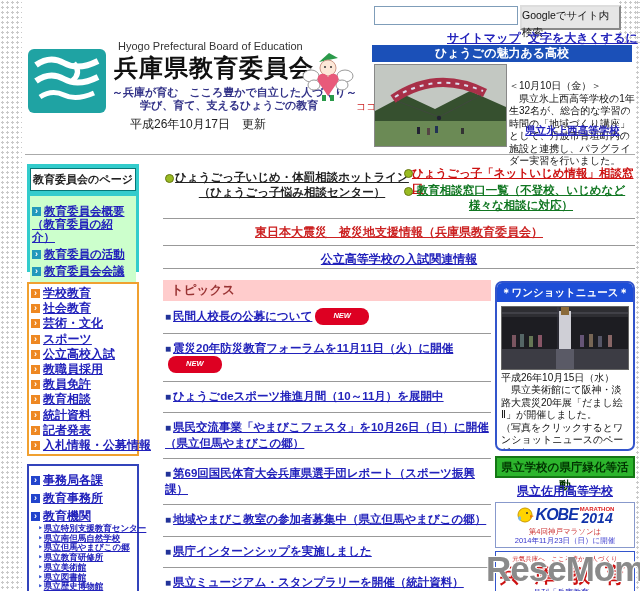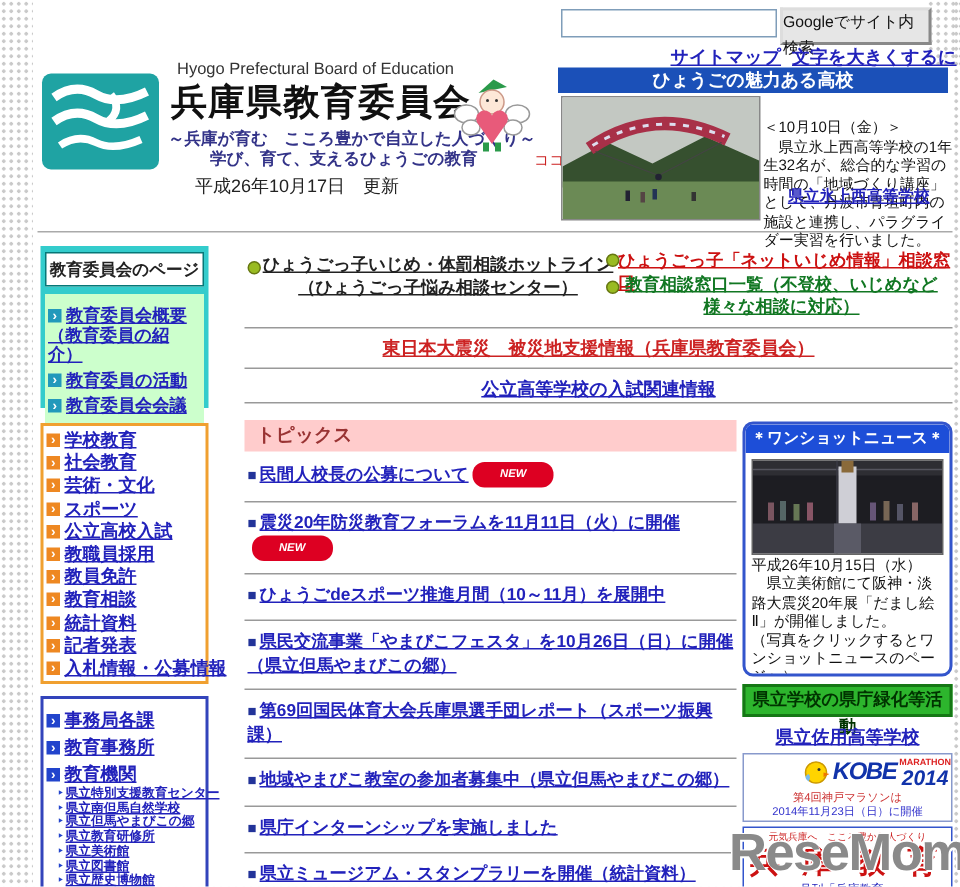--- a/index.html
+++ b/index.html
@@ -63,21 +63,21 @@
   .tlnk{color:#2222bb;font-weight:bold;text-decoration:underline;cursor:pointer;}
   .new{display:inline-block;background:#dd0022;color:#fff;font-size:7.5px;font-weight:bold;font-style:italic;border-radius:8px;padding:1px 18px;margin-left:3px;vertical-align:2px;}
   
   #oneshot{position:absolute;left:495px;top:281px;width:140px;height:170px;border:2px solid #3355cc;border-radius:7px;background:#fff;box-sizing:border-box;overflow:hidden;}
   #oneshot-header{background:#1d4ed8;color:#fff;font-size:10.5px;font-weight:bold;text-align:center;line-height:19px;height:19px;border-radius:4px 4px 0 0;}
   #oneshot-photo{display:block;margin:4px auto 2px auto;border:1px solid #666;cursor:pointer;}
   #oneshot-body{font-size:10px;line-height:12.4px;color:#111;padding:0 4px;white-space:pre-line;}
   #green-btn{position:absolute;left:495px;top:456px;width:140px;height:22px;background:#2db52d;border:2px solid #157715;box-sizing:border-box;color:#062;color:#003300;font-size:11.5px;font-weight:bold;text-align:center;line-height:18px;cursor:pointer;}
   #sayo-link{position:absolute;left:495px;top:483px;width:140px;text-align:center;font-size:12px;}
   #kobe{position:absolute;left:495px;top:502px;width:140px;height:46px;background:#fff;border:1px solid #8899cc;box-sizing:border-box;text-align:center;cursor:pointer;}
-  #kobe-logo-row{height:24px;display:flex;align-items:center;justify-content:flex-end;gap:2px;}
+  #kobe-logo-row{height:24px;display:flex;align-items:center;justify-content:center;gap:2px;}
   #kobe-word{color:#1133aa;font-size:16px;font-weight:bold;font-style:italic;letter-spacing:-1px;}
   #kobe-marathon{color:#dd2222;font-size:6px;font-weight:bold;display:block;text-align:left;}
   #kobe-year{color:#1133aa;font-size:14px;font-weight:bold;font-style:italic;display:block;line-height:12px;}
   .kobe-line1{font-size:7.5px;color:#cc3333;line-height:9px;}
   .kobe-line2{font-size:7.5px;color:#3333cc;line-height:9px;}
   #hyogo-banner{position:absolute;left:495px;top:551px;width:140px;height:44px;background:#fff;border:1px solid #3355cc;box-sizing:border-box;text-align:center;overflow:hidden;cursor:pointer;}
   #hyogo-tagline{font-size:6.5px;color:#cc2222;line-height:9px;margin-top:2px;}
   #hyogo-title{font-family:"Liberation Serif","DejaVu Serif",serif;font-size:20px;font-weight:bold;color:#cc1111;letter-spacing:5px;line-height:24px;}
   #hyogo-sub{font-size:8px;color:#2222bb;text-decoration:underline;}
   #watermark{position:absolute;left:486px;top:549px;font-size:35px;font-weight:bold;color:#8a8a8a;text-shadow:1px 1px 0 #fff,-1px -1px 0 #fff;z-index:60;letter-spacing:-1px;}

